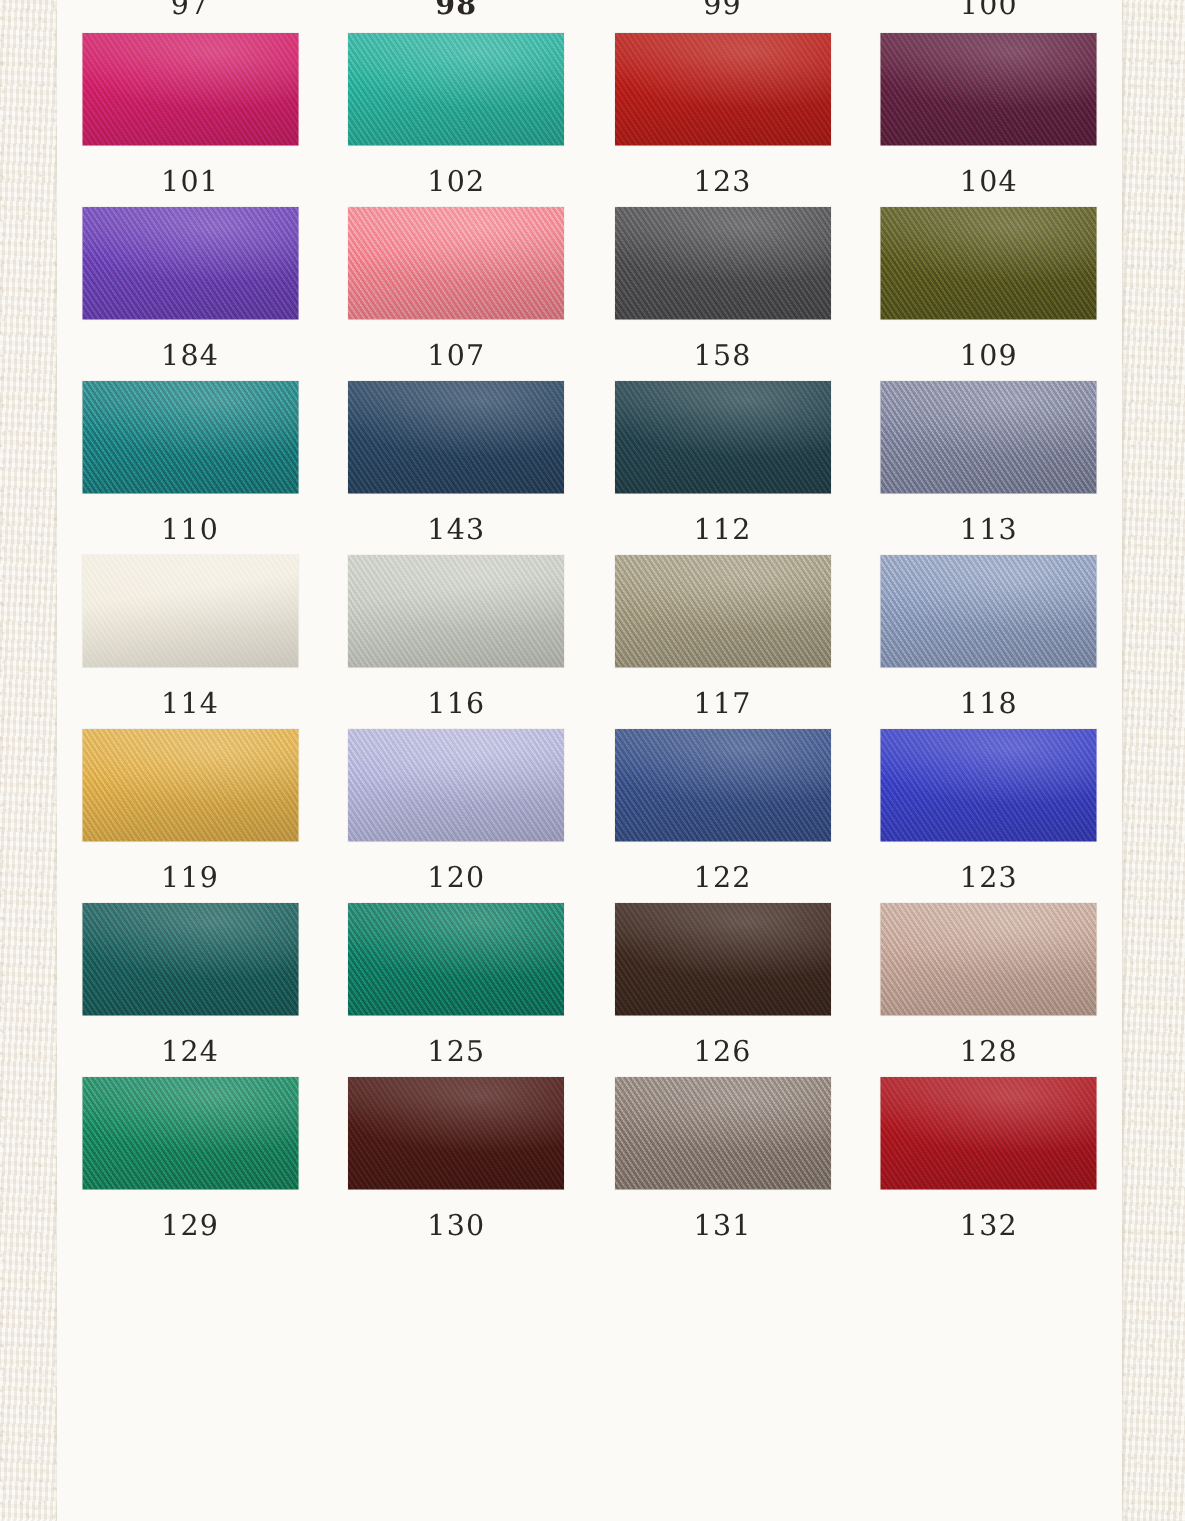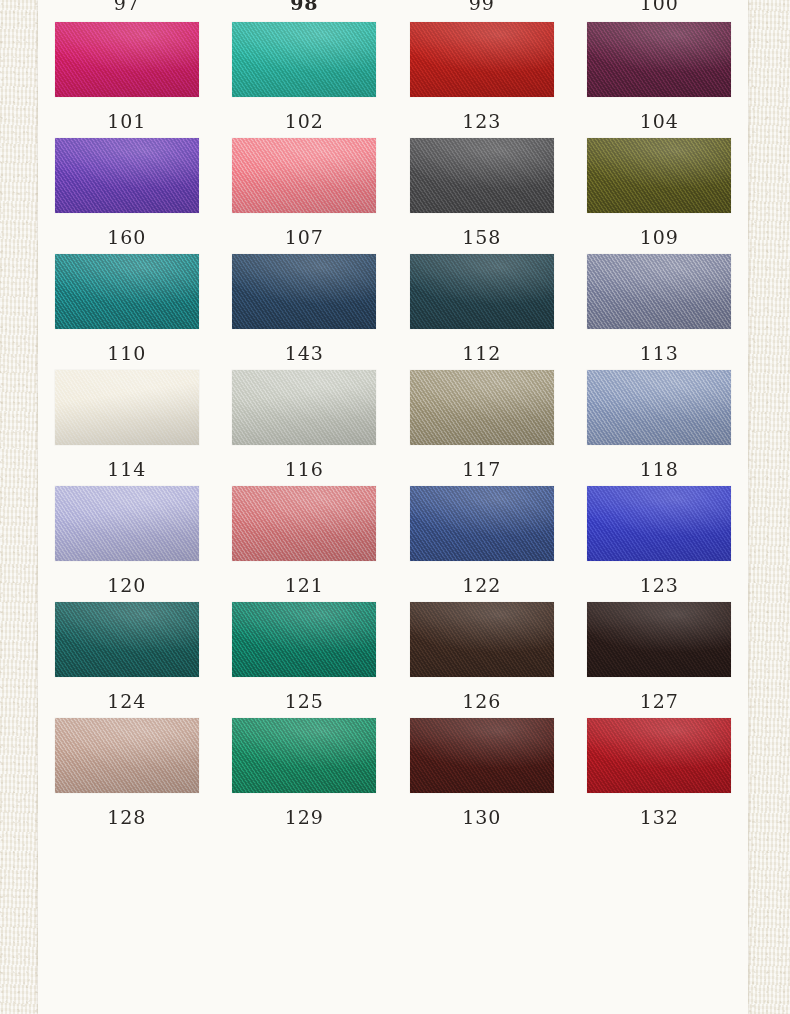--- a/index.html
+++ b/index.html
@@ -109,21 +109,21 @@
         <div class="cell">
           <div class="swatch" style="background: rgb(181, 31, 26);"></div>
           <div class="label">123</div>
         </div>
         <div class="cell">
           <div class="swatch" style="background: rgb(95, 36, 65);"></div>
           <div class="label">104</div>
         </div>
         <div class="cell">
           <div class="swatch" style="background: rgb(107, 67, 181);"></div>
-          <div class="label">160</div>
+          <div class="label">184</div>
         </div>
         <div class="cell">
           <div class="swatch" style="background: rgb(241, 133, 143);"></div>
           <div class="label">107</div>
         </div>
         <div class="cell">
           <div class="swatch" style="background: rgb(78, 78, 80);"></div>
           <div class="label">158</div>
         </div>
         <div class="cell">
@@ -156,62 +156,62 @@
         </div>
         <div class="cell">
           <div class="swatch" style="background: rgb(163, 154, 128);"></div>
           <div class="label">117</div>
         </div>
         <div class="cell">
           <div class="swatch" style="background: rgb(141, 156, 189);"></div>
           <div class="label">118</div>
         </div>
         <div class="cell">
+          <div class="swatch" style="background: rgb(223, 174, 76);"></div>
+          <div class="label">119</div>
+        </div>
+        <div class="cell">
           <div class="swatch" style="background: rgb(180, 180, 218);"></div>
           <div class="label">120</div>
         </div>
         <div class="cell">
-          <div class="swatch" style="background: rgb(213, 125, 128);"></div>
-          <div class="label">121</div>
-        </div>
-        <div class="cell">
           <div class="swatch" style="background: rgb(59, 81, 134);"></div>
           <div class="label">122</div>
         </div>
         <div class="cell">
           <div class="swatch" style="background: rgb(59, 65, 196);"></div>
           <div class="label">123</div>
         </div>
         <div class="cell">
           <div class="swatch" style="background: rgb(30, 94, 91);"></div>
           <div class="label">124</div>
         </div>
         <div class="cell">
           <div class="swatch" style="background: rgb(19, 122, 99);"></div>
           <div class="label">125</div>
         </div>
         <div class="cell">
           <div class="swatch" style="background: rgb(61, 42, 33);"></div>
           <div class="label">126</div>
         </div>
         <div class="cell">
-          <div class="swatch" style="background: rgb(42, 28, 25);"></div>
-          <div class="label">127</div>
-        </div>
-        <div class="cell">
           <div class="swatch" style="background: rgb(197, 166, 152);"></div>
           <div class="label">128</div>
         </div>
         <div class="cell">
           <div class="swatch" style="background: rgb(28, 133, 96);"></div>
           <div class="label">129</div>
         </div>
         <div class="cell">
           <div class="swatch" style="background: rgb(74, 27, 23);"></div>
           <div class="label">130</div>
+        </div>
+        <div class="cell">
+          <div class="swatch" style="background: rgb(139, 125, 117);"></div>
+          <div class="label">131</div>
         </div>
         <div class="cell">
           <div class="swatch" style="background: rgb(169, 24, 32);"></div>
           <div class="label">132</div>
         </div>
       </div>
   </div>
 </div>
 
 </body></html>

